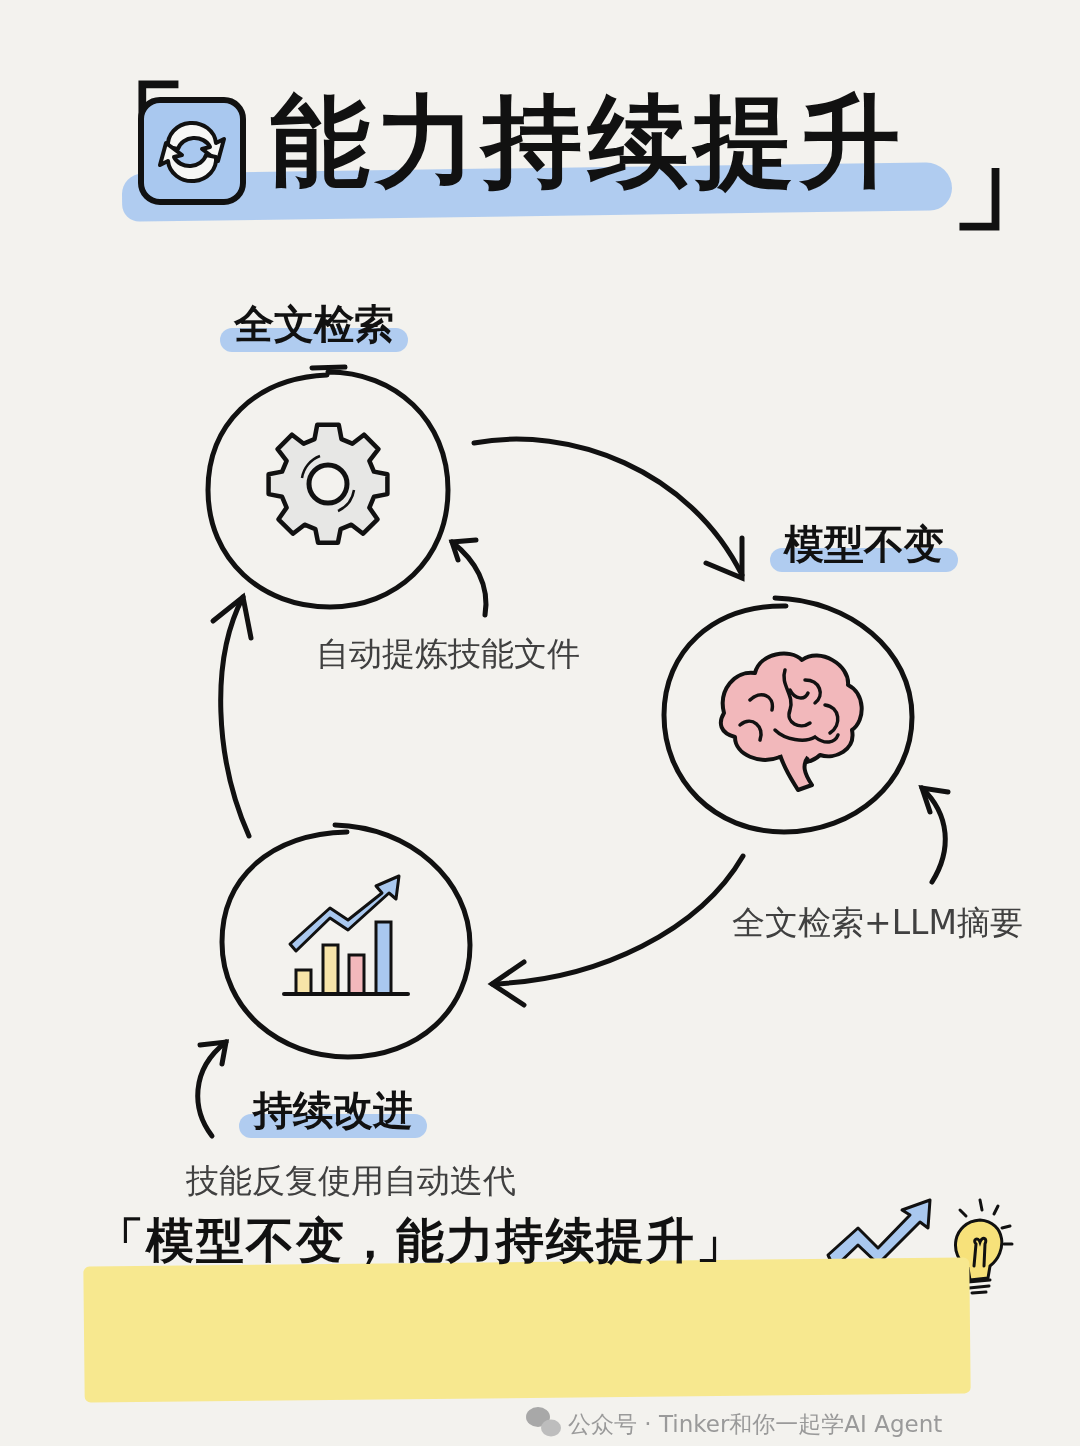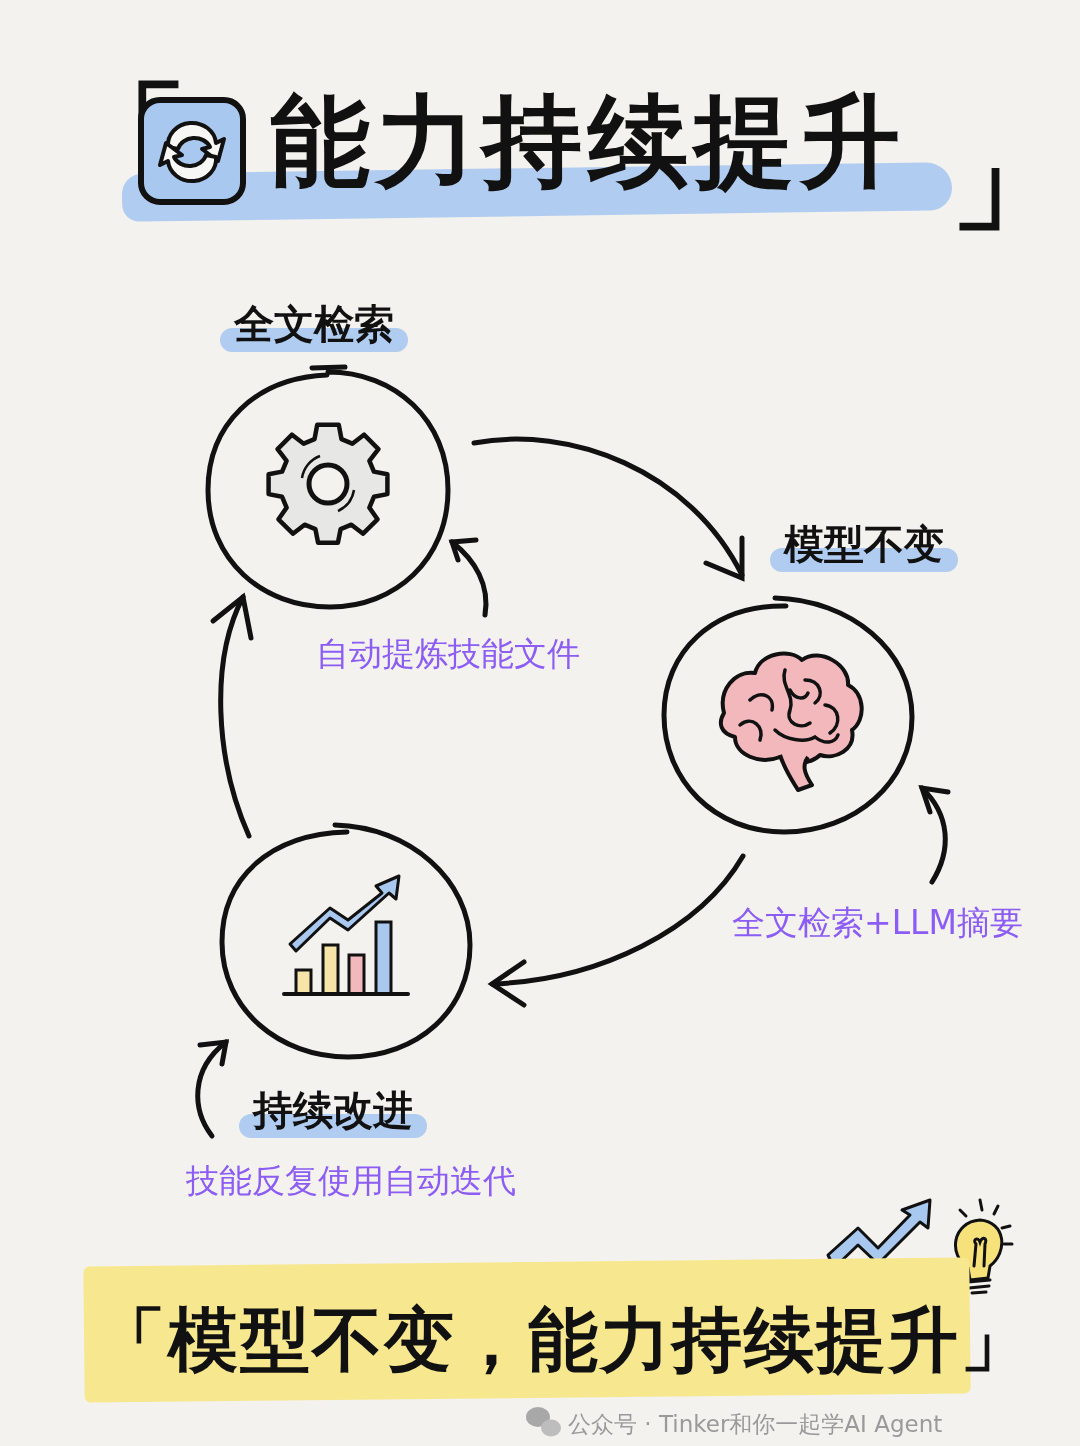--- a/index.html
+++ b/index.html
@@ -27,30 +27,30 @@
   
   .node-label {
     position: absolute; font-size: 40px; font-weight: bold; white-space: nowrap; line-height: 1;
   }
   .node-label .hl {
     position: absolute; left: -14px; right: -14px; bottom: -8px; height: 24px;
     background: #a9c8ef; border-radius: 12px; z-index: -1; opacity: 0.9;
   }
   .node-label span.txt { position: relative; z-index: 1; }
   .caption {
-    position: absolute; font-size: 33px; white-space: nowrap; line-height: 1; color: #8b5cf6;
+    position: absolute; font-size: 33px; white-space: nowrap; line-height: 1; color: #404040;
   }
   svg.diagram { position: absolute; left: 0; top: 0; }
   
   .banner-bg {
     position: absolute; left: 84px; top: 1262px; width: 886px; height: 136px;
     background: #f7e88f; transform: rotate(-0.6deg); border-radius: 6px;
   }
   .banner-text {
-    position: absolute; left: 96px; top: 1298px; font-size: 70px; font-weight: bold;
+    position: absolute; left: 96px; top: 1212px; font-size: 48px; font-weight: bold;
     white-space: nowrap; line-height: 1.2; letter-spacing: 2px;
   }
   .watermark {
     position: absolute; left: 528px; top: 1424px; font-size: 23px; color: #9a9a9a;
     white-space: nowrap; line-height: 1; transform: translateY(-50%);
   }
   .watermark .wm-text { margin-left: 8px; }
 </style>
 </head>
 <body>

